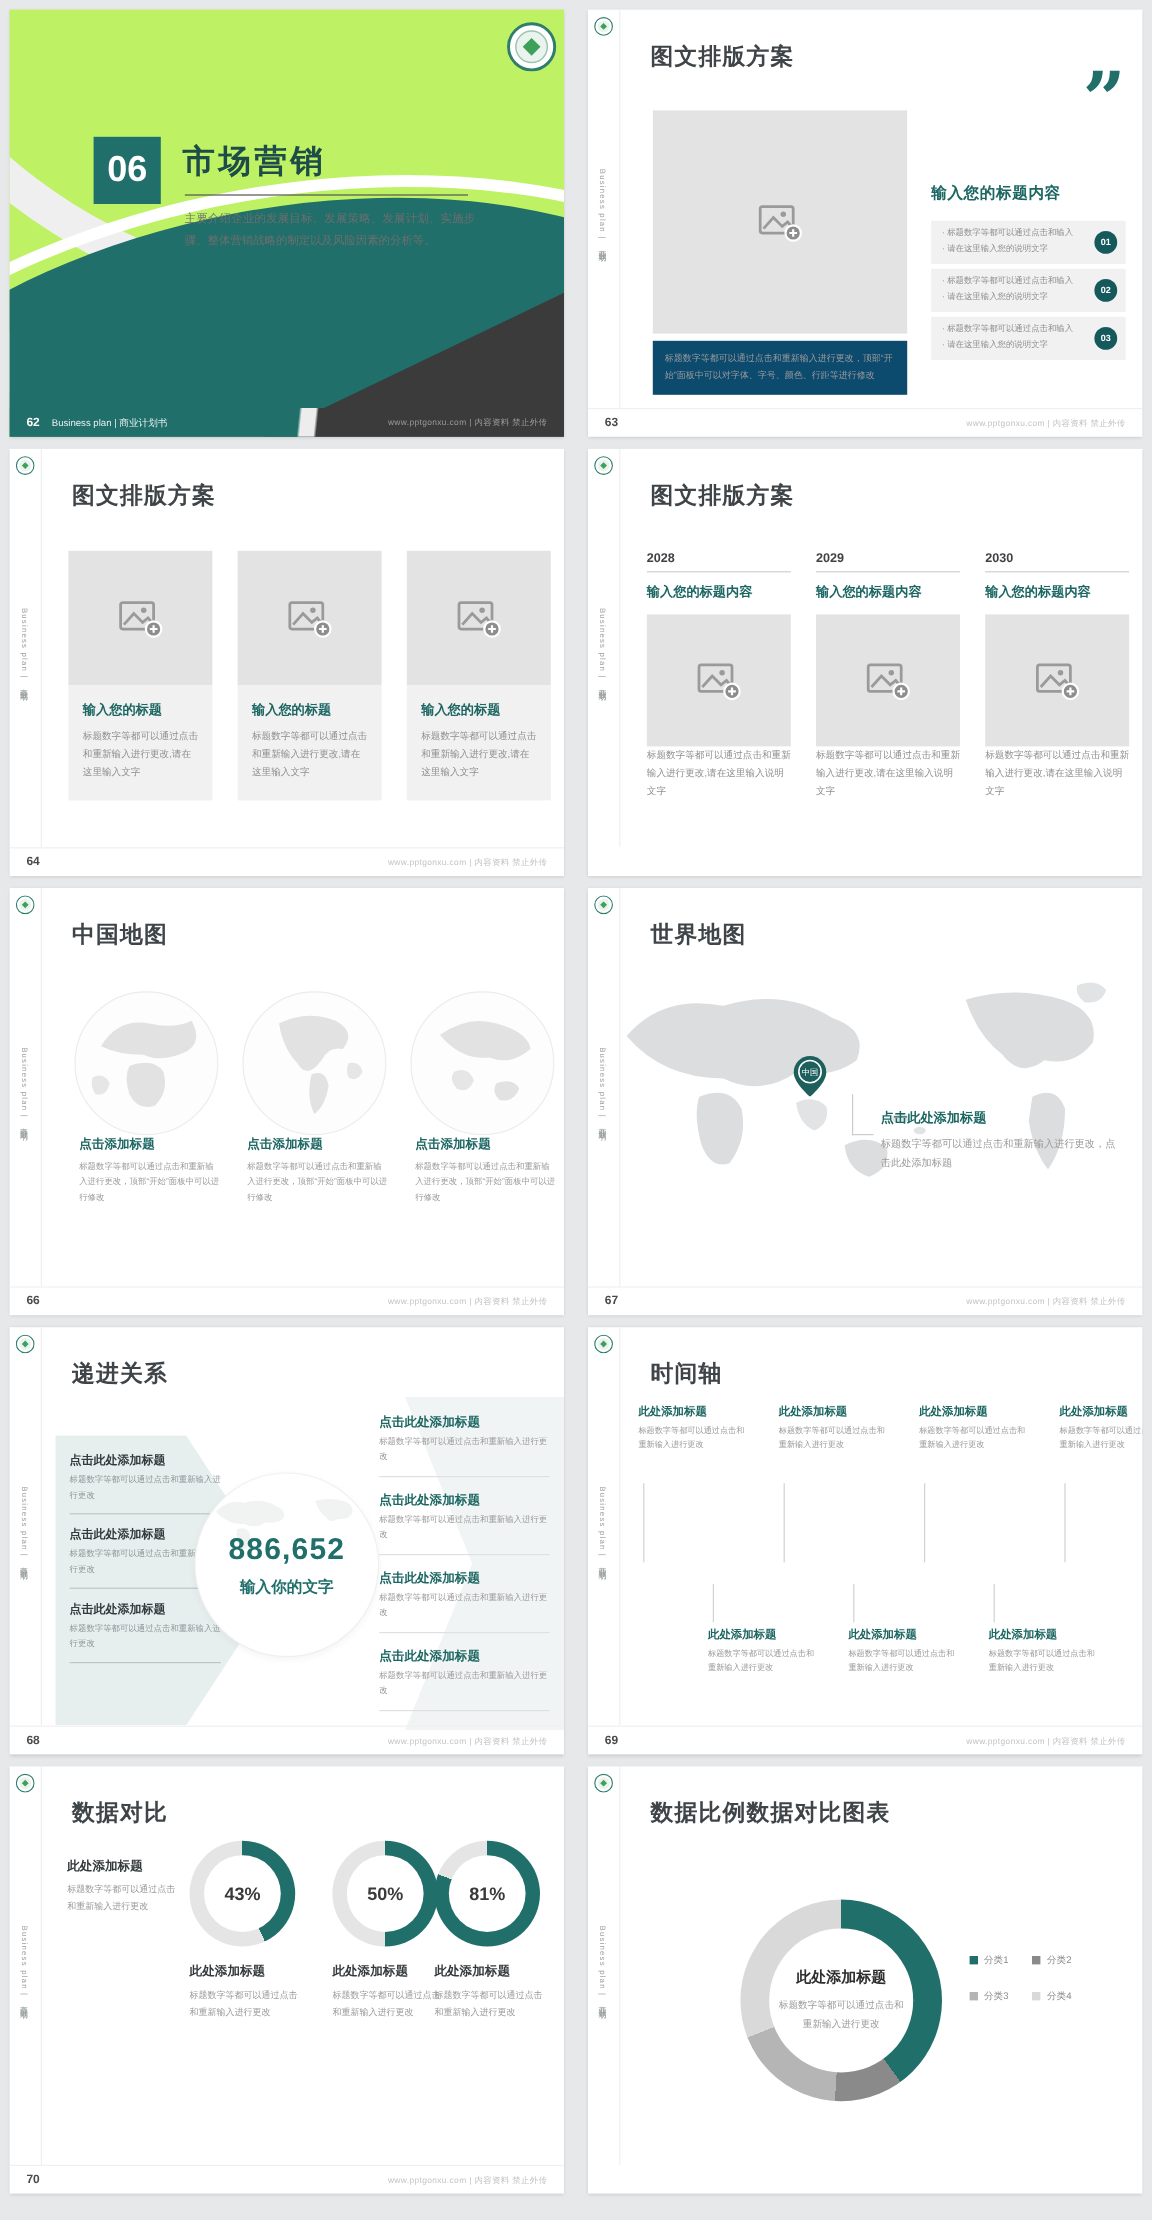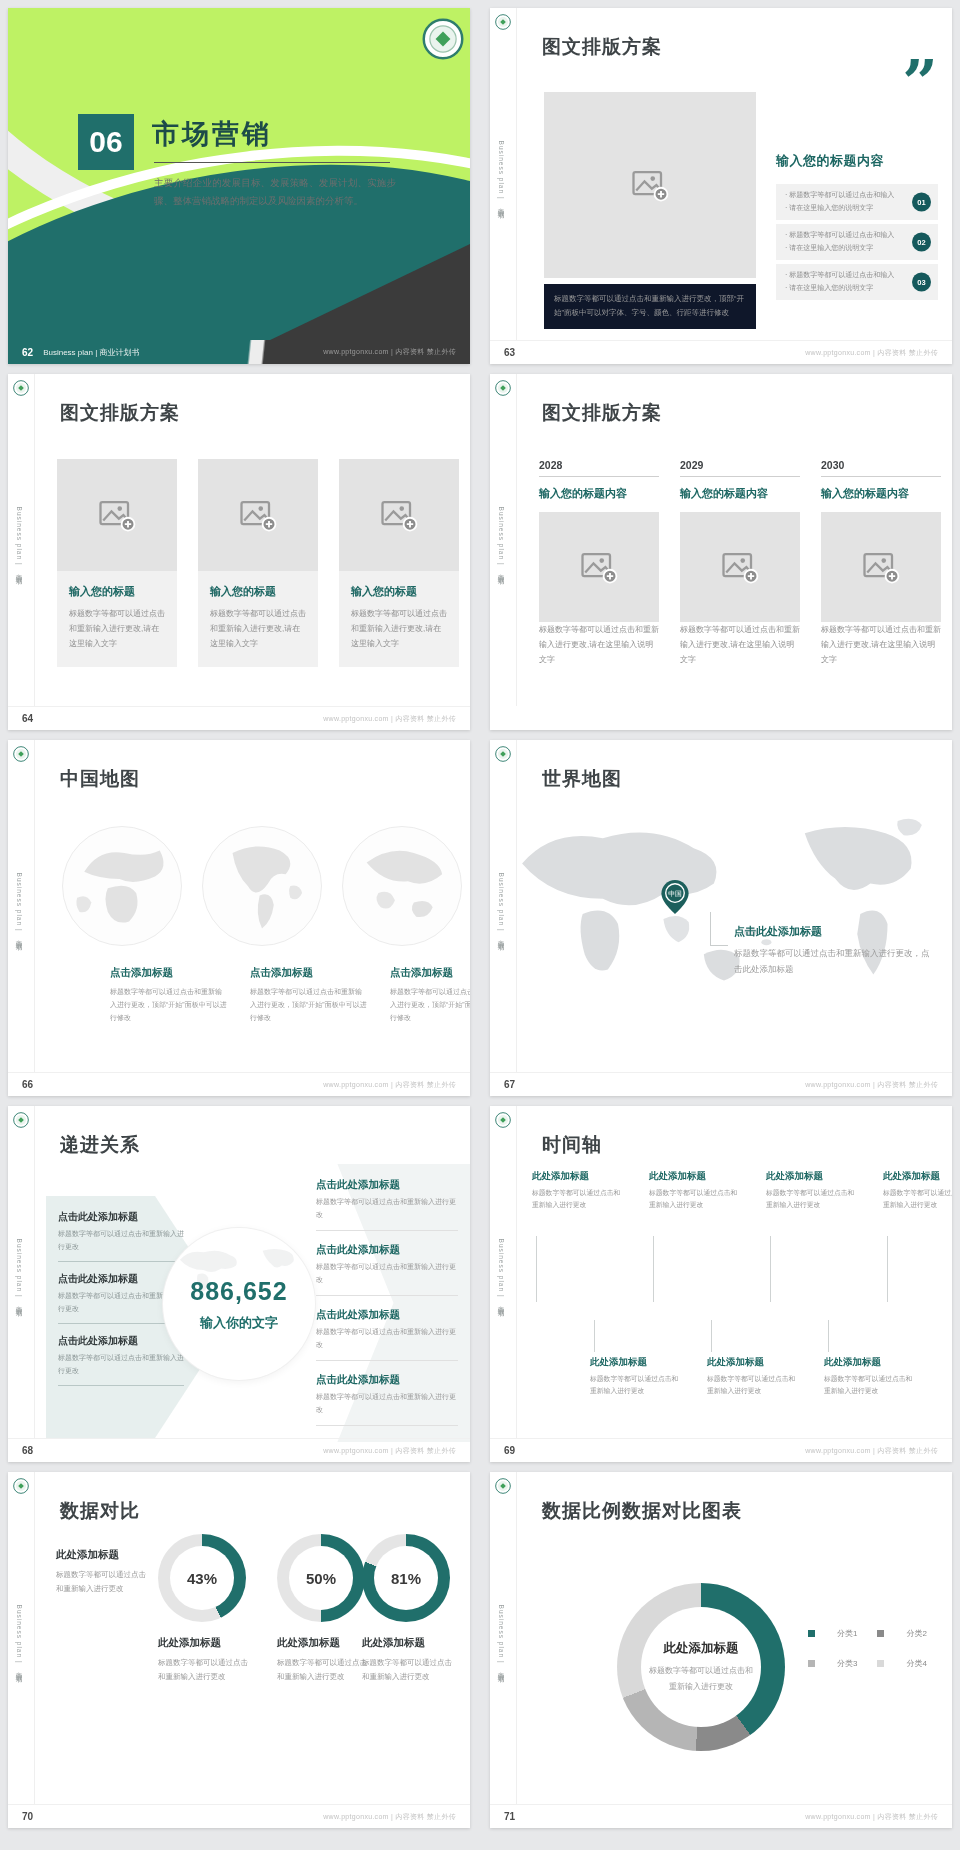--- a/index.html
+++ b/index.html
@@ -55,21 +55,21 @@
   .cv-desc{position:absolute;left:146px;top:166px;width:242px;font-size:9.5px;color:#6e6e6e;
            line-height:1.85;text-align:justify;}
   .cv-logo{position:absolute;right:6px;top:10px;width:42px;height:42px;}
 
   
   .ph-box{background:#e3e3e3;display:flex;align-items:center;justify-content:center;}
   .ph-ic{width:44px;height:44px;}
 
   
   .s63-img{position:absolute;left:54px;top:84px;width:212px;height:186px;}
-  .s63-cap{position:absolute;left:54px;top:276px;width:212px;box-sizing:border-box;background:#0f172a;
+  .s63-cap{position:absolute;left:54px;top:276px;width:212px;box-sizing:border-box;background:#0c4a6e;
            padding:8px 10px;font-size:7.5px;color:#9a9a9a;line-height:1.9;}
   .s63-quote{position:absolute;right:14px;top:44px;font-family:"DejaVu Serif","Liberation Serif",serif;
            font-size:62px;font-weight:bold;color:#206f6b;line-height:1;}
   .s63-rtitle{position:absolute;left:286px;top:144px;font-size:13px;font-weight:bold;color:#1d6763;letter-spacing:.5px;}
   .s63-item{position:absolute;left:286px;width:162px;height:36px;background:#f1f1f1;box-sizing:border-box;
            padding:5px 28px 19px 9px;}
   .s63-item .ln{font-size:7px;color:#8e8e8e;line-height:1.85;white-space:nowrap;overflow:hidden;}
   .s63-item .ln::before{content:"·  ";color:#8e8e8e;}
   .badge{position:absolute;right:7px;top:50%;transform:translateY(-50%);width:19px;height:19px;border-radius:50%;
          background:#15595c;color:#fff;font-size:7.5px;font-weight:bold;display:flex;align-items:center;justify-content:center;}
@@ -85,21 +85,21 @@
   .ycol{position:absolute;top:85px;width:120px;}
   .year{font-size:10.5px;font-weight:bold;color:#3f4245;border-bottom:1px solid #cfcfcf;padding-bottom:5px;}
   .y-title{font-size:11px;font-weight:bold;color:#1d6763;margin-top:9px;}
   .y-img{height:110px;margin-top:11px;}
   .y-body{font-size:8px;color:#8f8f8f;line-height:1.9;}
 
   
   .globe{position:absolute;top:86px;width:118px;height:118px;border-radius:50%;background:#fdfdfd;
          border:1px solid #ececec;overflow:hidden;}
   .globe svg{width:100%;height:100%;}
-  .g-cap{position:absolute;top:226px;width:118px;margin-left:44px;}
+  .g-cap{position:absolute;top:207px;width:118px;}
   .g-title{font-size:10.5px;font-weight:bold;color:#1d6763;}
   .g-body{font-size:7px;color:#9a9a9a;line-height:1.85;margin-top:6px;}
 
   
   .map{position:absolute;left:22px;top:62px;width:424px;height:244px;}
   .pin{position:absolute;left:171px;top:140px;width:28px;height:34px;}
   .pin svg{width:100%;height:100%;}
   .v-ln{position:absolute;background:#c9cdcd;}
   .s67-callout{position:absolute;left:244px;top:184px;width:196px;}
   .s67-ct{font-size:11px;font-weight:bold;color:#1d6763;}
@@ -145,21 +145,21 @@
   .st-body{font-size:7.5px;color:#9a9a9a;line-height:1.85;margin-top:6px;}
 
   
   .pie{position:absolute;left:127px;top:111px;width:168px;height:168px;border-radius:50%;}
   .pie::after{content:"";position:absolute;inset:24px;border-radius:50%;background:#fff;}
   .pie-center{position:absolute;inset:0;display:flex;flex-direction:column;align-items:center;
               justify-content:center;z-index:1;text-align:center;}
   .pie-ct{font-size:12.5px;font-weight:bold;color:#2f2f2f;}
   .pie-cb{font-size:8px;color:#9a9a9a;line-height:1.9;margin-top:6px;width:104px;}
   .legend-row{position:absolute;left:318px;display:flex;gap:20px;}
-  .lg-it{display:flex;align-items:center;gap:22px;font-size:8px;color:#8a8a8a;}
+  .lg-it{display:flex;align-items:center;gap:5px;font-size:8px;color:#8a8a8a;}
   .lg-it i{width:7px;height:7px;display:inline-block;}
 </style>
 </head>
 <body>
 
 <div class="slide" id="s62">
   <div class="cv-arc1"></div>
   <div class="cv-arc2"></div>
   <div class="cv-teal"></div>
   <div class="cv-sliver"></div>
@@ -621,17 +621,13 @@
   <div class="legend-row" style="top:186px">
     <span class="lg-it">
         <i style="background: rgb(181, 181, 181);"></i>
         <span>分类3</span>
       </span>
     <span class="lg-it">
         <i style="background: rgb(217, 217, 217);"></i>
         <span>分类4</span>
       </span>
   </div>
-  <div class="footer">
-    <span class="pn">71</span>
-    <span class="site">www.pptgonxu.com | 内容资料 禁止外传</span>
-  </div>
 </div>
 
 </body></html>

